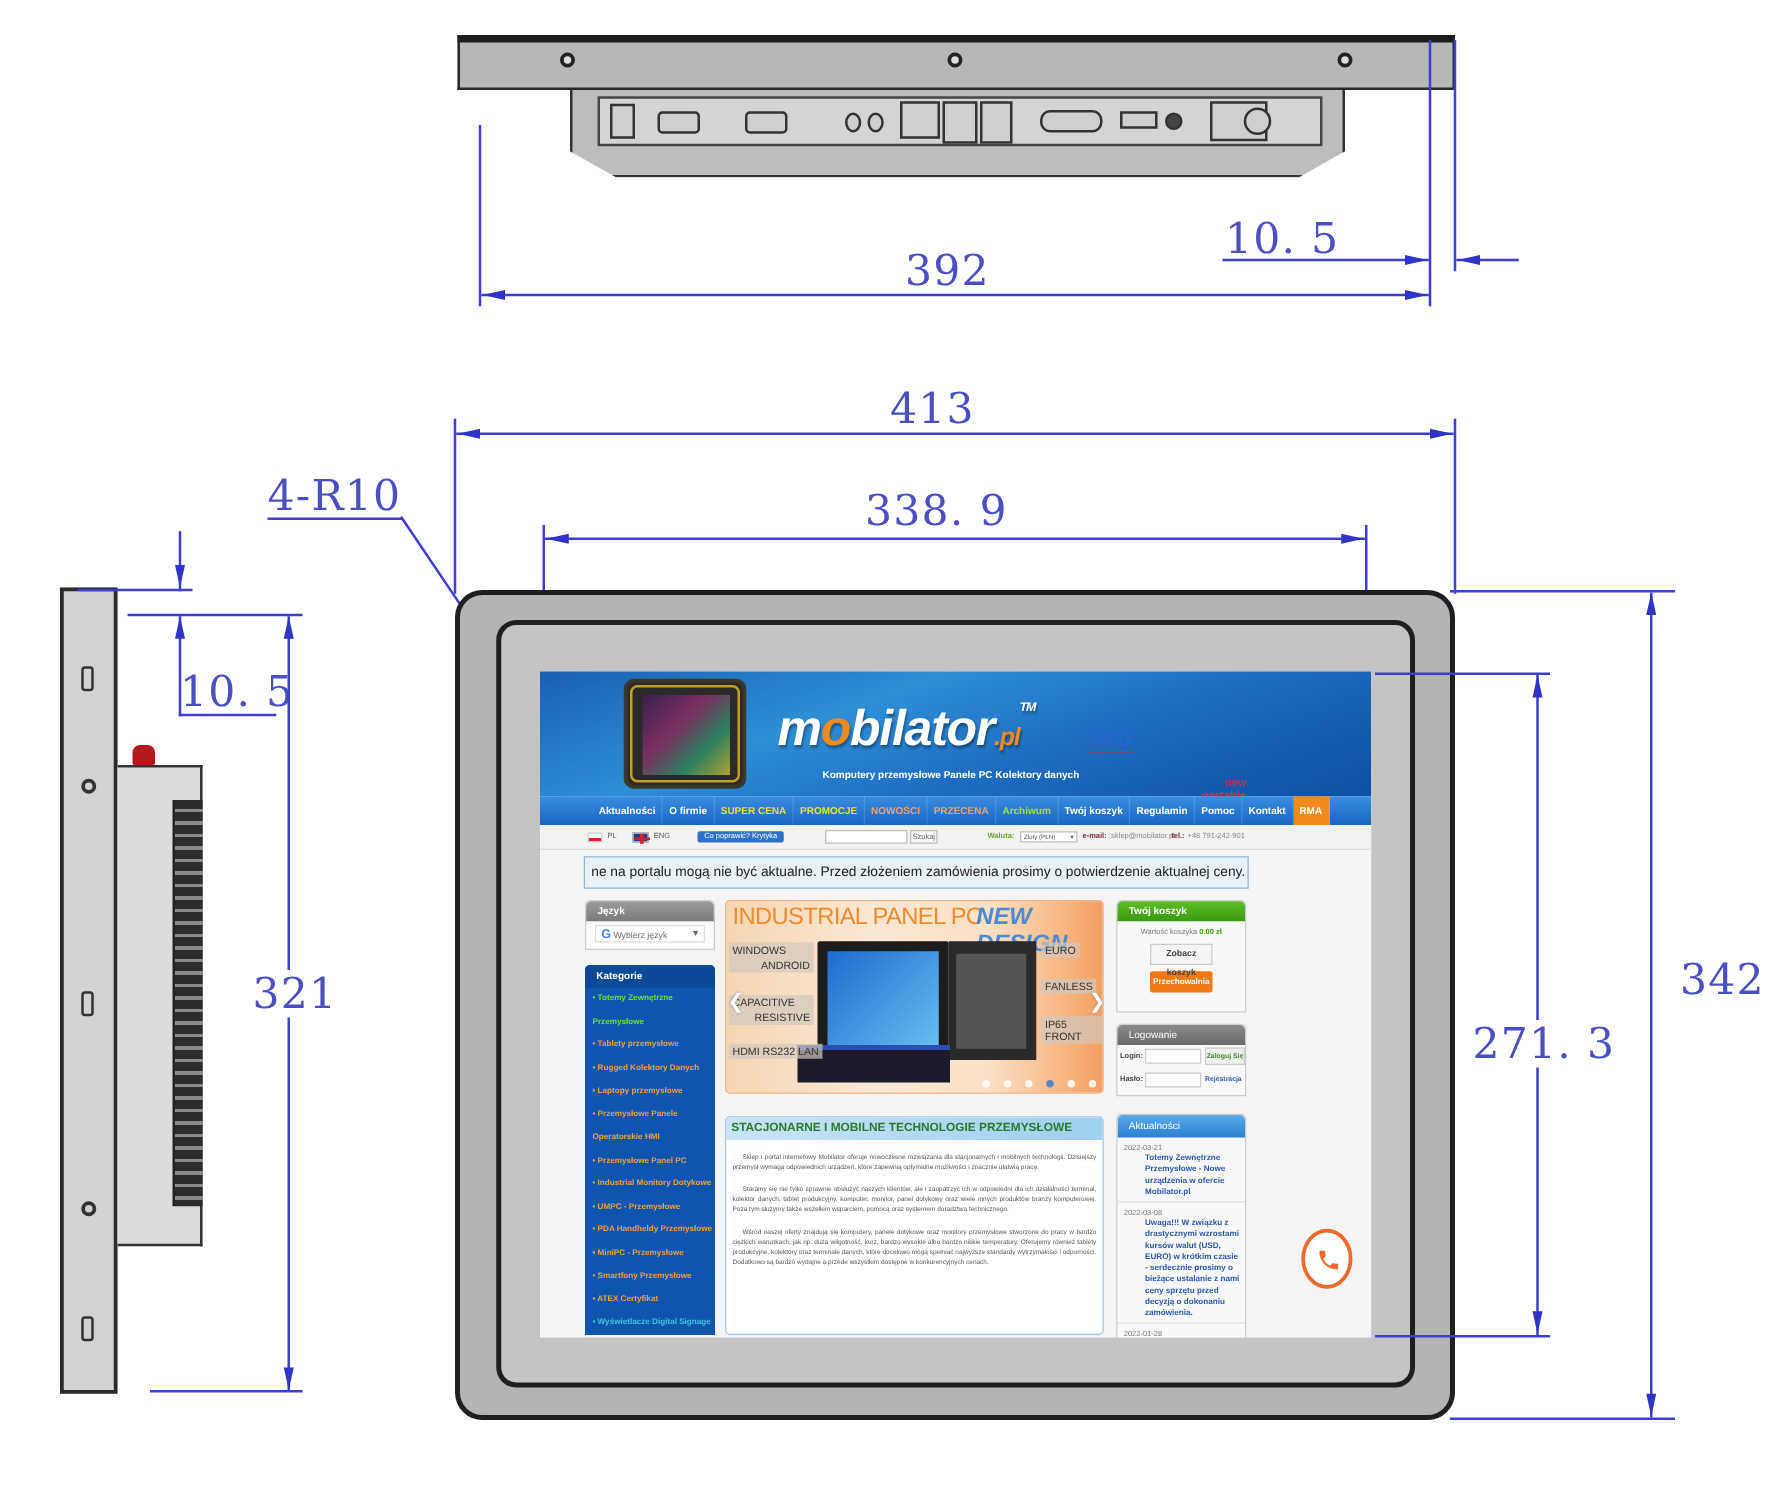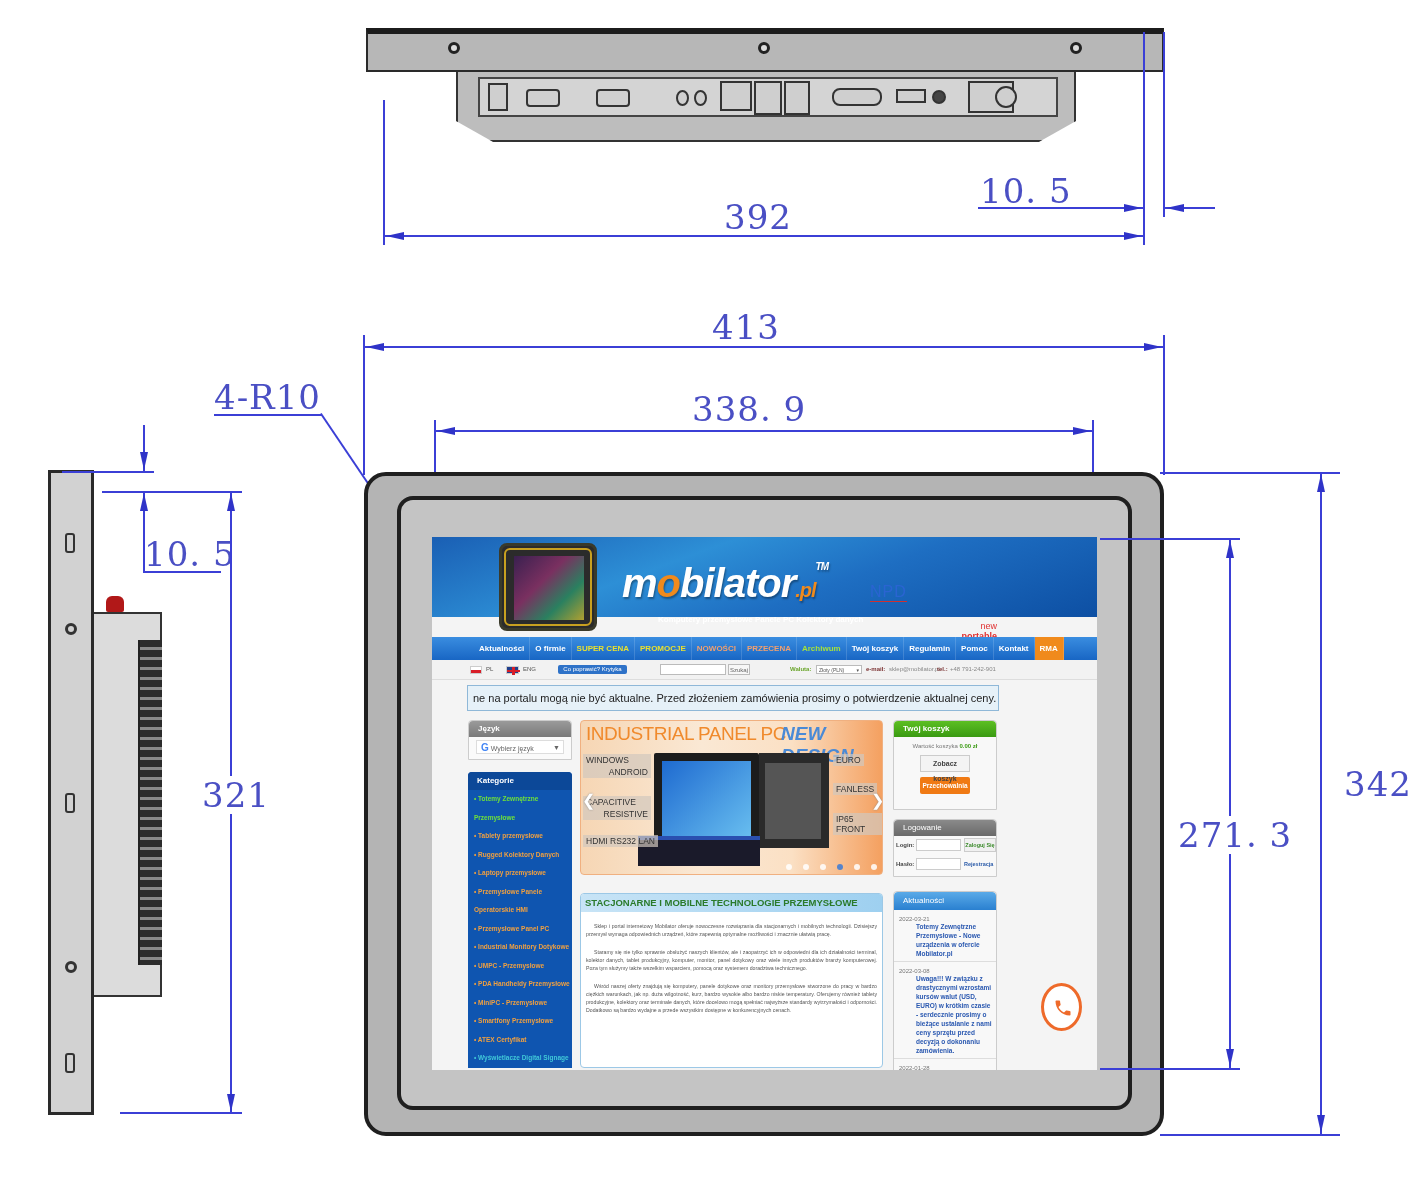--- a/index.html
+++ b/index.html
@@ -29,21 +29,21 @@
   .side-fins { position: absolute; left: 138px; top: 640px; width: 24px; height: 325px;
     background: repeating-linear-gradient(180deg, #2c2c2c 0 7px, #8a8a8a 7px 10px); border-left: 2px solid #222; }
   .red-led { position: absolute; left: 106px; top: 596px; width: 18px; height: 16px; background: #b11818; border-radius: 6px 6px 2px 2px; }
 
   
   .frame-outer { position: absolute; left: 364px; top: 472px; width: 800px; height: 664px; border: 4px solid #1f1f1f; border-radius: 22px; background: #b4b4b4; }
   .frame-inner { position: absolute; left: 397px; top: 496px; width: 735px; height: 614px; border: 4px solid #1f1f1f; border-radius: 16px; background: #c4c4c4; }
 
   
   .screen { position: absolute; left: 432px; top: 537px; width: 665px; height: 533px; background: #f4f4f4; overflow: hidden; font-family: "Liberation Sans", sans-serif; }
-  .site-header { position: absolute; left: 0; top: 0; width: 665px; height: 80px;
+  .site-header { position: absolute; left: 0; top: 0; width: 665px; height: 100px;
     background: linear-gradient(160deg, #1a5fb4 0%, #2d8fd6 35%, #1e6ec2 60%, #0d4fa3 100%); padding-left: 16px; }
   .tablet { position: absolute; left: 67px; top: 6px; width: 98px; height: 88px; background: #2b2b2b; border-radius: 8px; border: 3px solid #3a3a2a; }
   .tablet-edge { position: absolute; inset: 2px; border: 2px solid #c8a020; border-radius: 6px; }
   .tablet-screen { position: absolute; left: 12px; top: 10px; width: 70px; height: 64px; background: linear-gradient(135deg, #3a2050 0%, #7a3060 40%, #2a8060 70%, #b0a030 100%); }
   .logo { position: absolute; left: 190px; top: 24px; font-size: 40px; font-weight: bold; font-style: italic; color: #ffffff; letter-spacing: -1px; text-shadow: 1px 2px 2px rgba(0,0,0,.35); }
   .logo .o { color: #f08a1c; }
   .logo small { font-size: 20px; color: #f08a1c; }
   .logo sup { font-size: 10px; vertical-align: top; }
   .tagline { position: absolute; left: 226px; top: 78px; font-size: 8px; font-weight: bold; color: #ffffff; text-align: center; }
   .npd { position: absolute; left: 438px; top: 46px; font-size: 16px; color: #2a64d2; font-weight: normal; border-bottom: 1px solid #d03030; letter-spacing: 1px; }

